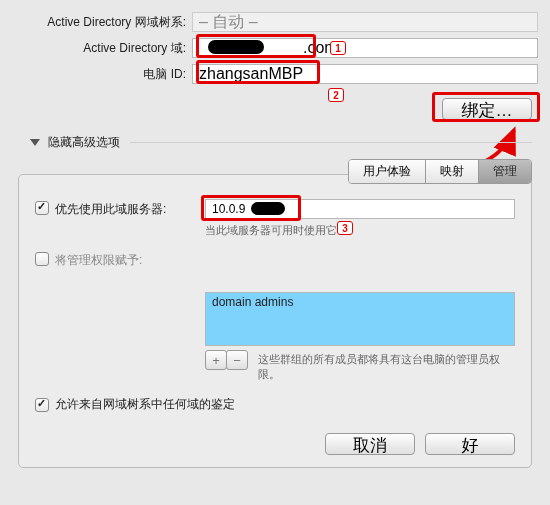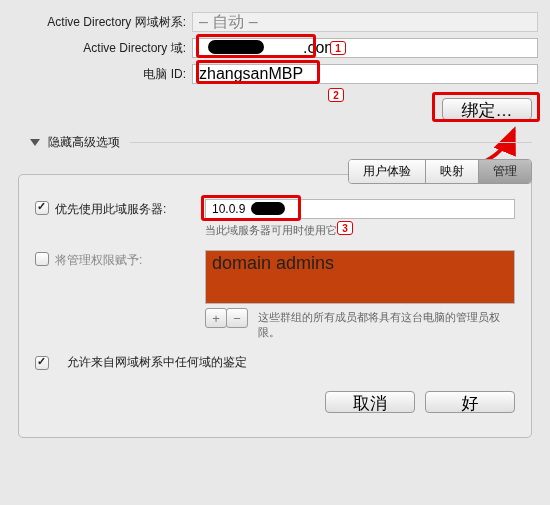--- a/index.html
+++ b/index.html
@@ -126,21 +126,21 @@
     .tab-btn:last-child { border-right: none; }
     .tab-btn.active {
       background: linear-gradient(#bfbfbf, #9e9e9e);
       color: #222;
     }
     .pane {
       border: 1px solid #bcbcbc;
       border-radius: 5px;
       background: #ececec;
       margin-top: -10px;
-      padding: 24px 16px 24px 16px;
+      padding: 24px 16px 12px 16px;
     }
     .pane-row {
       display: flex;
       align-items: flex-start;
       margin-bottom: 4px;
       position: relative;
     }
     .pane-left {
       width: 170px;
       display: flex;
@@ -177,23 +177,24 @@
       font-size: 11px;
       color: #666;
       margin-left: 170px;
       margin-bottom: 12px;
       position: relative;
     }
     .listbox {
       flex: 1;
       height: 54px;
       border: 1px solid #b8b8b8;
-      background: #c2410c;
-      font-size: 18px;
+      background: #7dd3fc;
+      font-size: 12px;
       overflow: hidden;
+      margin-top: 42px;
     }
     .listbox div { padding: 2px 6px; }
     .below-list {
       display: flex;
       margin-left: 170px;
       gap: 10px;
       margin-top: 4px;
       margin-bottom: 14px;
     }
     .pm-btn {
@@ -207,21 +208,21 @@
     }
     .group-hint {
       font-size: 11px;
       color: #666;
       flex: 1;
       padding-top: 2px;
     }
     .allow-row {
       display: flex;
       align-items: center;
-      gap: 18px;
+      gap: 6px;
       margin-bottom: 20px;
       margin-left: 0;
     }
     .bottom-buttons {
       display: flex;
       justify-content: flex-end;
       gap: 10px;
     }
     .arrow-svg {
       position: absolute;

